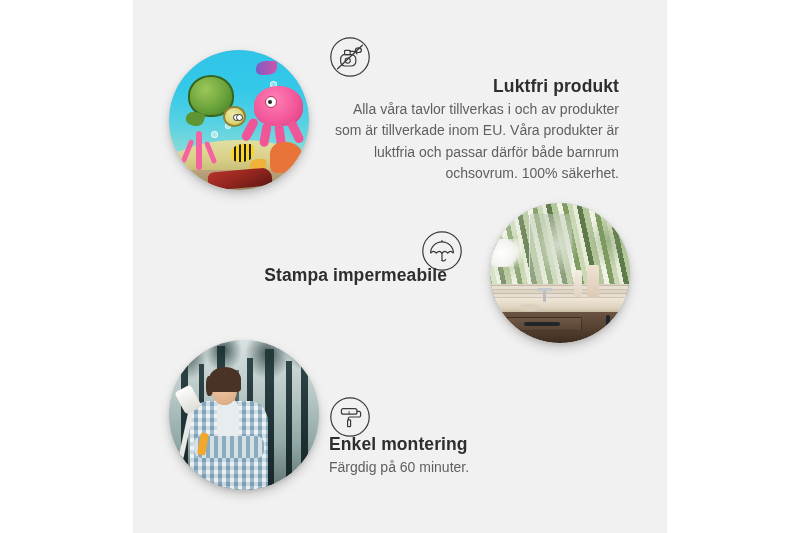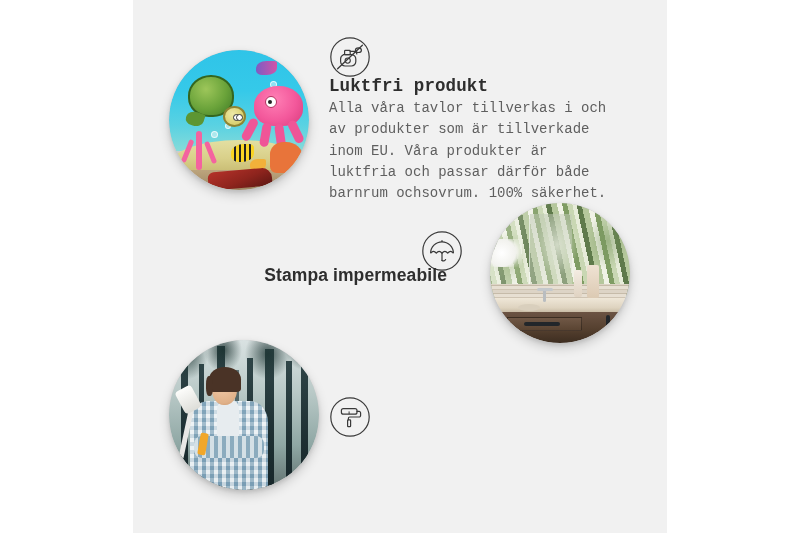--- a/index.html
+++ b/index.html
@@ -333,21 +333,21 @@
     margin: 0;
   }
   .fbody {
     font-size: 14px;
     line-height: 1.52;
     color: #5f5f5f;
     margin: 2px 0 0 0;
   }
 
   
-  .f1-text { position: absolute; left: 196px; top: 76px; width: 290px; text-align: left; font-family: Liberation Mono, monospace; }
+  .f1-text { position: absolute; left: 196px; top: 76px; width: 290px; text-align: right; }
   
   .f2-text { position: absolute; left: 44px; top: 265px; width: 270px; text-align: right; }
   
   .f3-text { position: absolute; left: 196px; top: 434px; width: 260px; text-align: left; }
 
   .icon-1 { left: 196px; top: 36px; }
   .icon-2 { left: 288px; top: 230px; }
   .icon-3 { left: 196px; top: 396px; }
 </style>
 </head>
@@ -486,15 +486,19 @@
     <div class="icon-circle icon-3">
       <svg width="42" height="42" viewBox="0 0 42 42" aria-hidden="true">
         <circle cx="21" cy="21" r="19.2" fill="none" stroke="#3a3a3a" stroke-width="1.2"></circle>
         <rect x="12.4" y="12.6" width="15.6" height="5.6" rx="2.0" fill="none" stroke="#3a3a3a" stroke-width="1.2"></rect>
         <path d="M28.0 15.4 h2.1 a1.5 1.5 0 0 1 1.5 1.5 v2.6 a1.5 1.5 0 0 1 -1.5 1.5 h-9.4 a1.3 1.3 0 0 0 -1.3 1.3 v1.4" fill="none" stroke="#3a3a3a" stroke-width="1.2" stroke-linecap="round" stroke-linejoin="round"></path>
         <rect x="18.6" y="23.8" width="3.0" height="6.8" rx="0.7" fill="none" stroke="#3a3a3a" stroke-width="1.2"></rect>
         <line x1="20.1" y1="18.2" x2="20.1" y2="15.4" stroke="#3a3a3a" stroke-width="1.0"></line>
       </svg>
     </div>
 
+    <div class="f3-text">
+      <p class="ftitle">Enkel montering</p>
+      <p class="fbody">Färgdig på 60 minuter.</p>
+    </div>
 
   </div>
 </div>
 
 </body></html>

